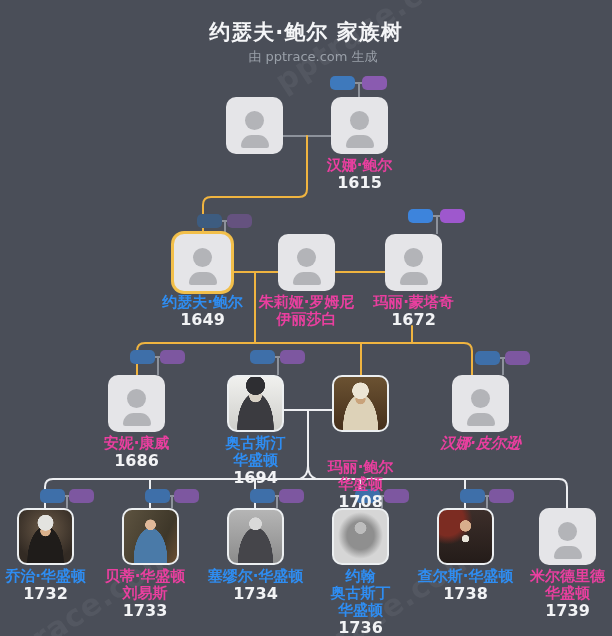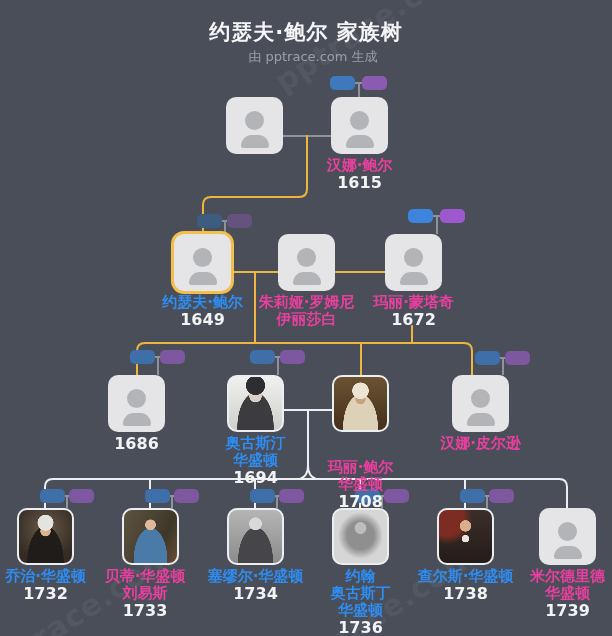--- a/index.html
+++ b/index.html
@@ -158,20 +158,21 @@
       <div class="nm-f">玛丽·蒙塔奇</div>
       <div class="yr">1672</div>
     </div>
     <div class="person" style="left: 108px; top: 375px;">
       <div class="card">
         <div class="head"></div>
         <div class="body"></div>
       </div>
     </div>
     <div class="label" style="left: 61.5px; top: 435px;">
+      <div class="nm-f">安妮·康威</div>
       <div class="yr">1686</div>
     </div>
     <div class="person" style="left: 227px; top: 375px;">
       <div class="card portrait pt-augustine"></div>
     </div>
     <div class="label" style="left: 180.5px; top: 435px;">
       <div class="nm-m">奥古斯汀</div>
       <div class="nm-m">华盛顿</div>
       <div class="yr">1694</div>
     </div>
@@ -182,21 +183,21 @@
       <div class="nm-f">玛丽·鲍尔</div>
       <div class="nm-f">华盛顿</div>
       <div class="yr">1708</div>
     </div>
     <div class="person" style="left: 452px; top: 375px;">
       <div class="card">
         <div class="head"></div>
         <div class="body"></div>
       </div>
     </div>
-    <div class="label" style="left: 405.5px; top: 435px;">
+    <div class="label" style="left: 405.5px; top: 435px; font-style: italic;">
       <div class="nm-f">汉娜·皮尔逊</div>
     </div>
     <div class="person" style="left: 17px; top: 508px;">
       <div class="card portrait pt-george"></div>
     </div>
     <div class="label" style="left: -29.5px; top: 568px;">
       <div class="nm-m">乔治·华盛顿</div>
       <div class="yr">1732</div>
     </div>
     <div class="person" style="left: 122px; top: 508px;">

